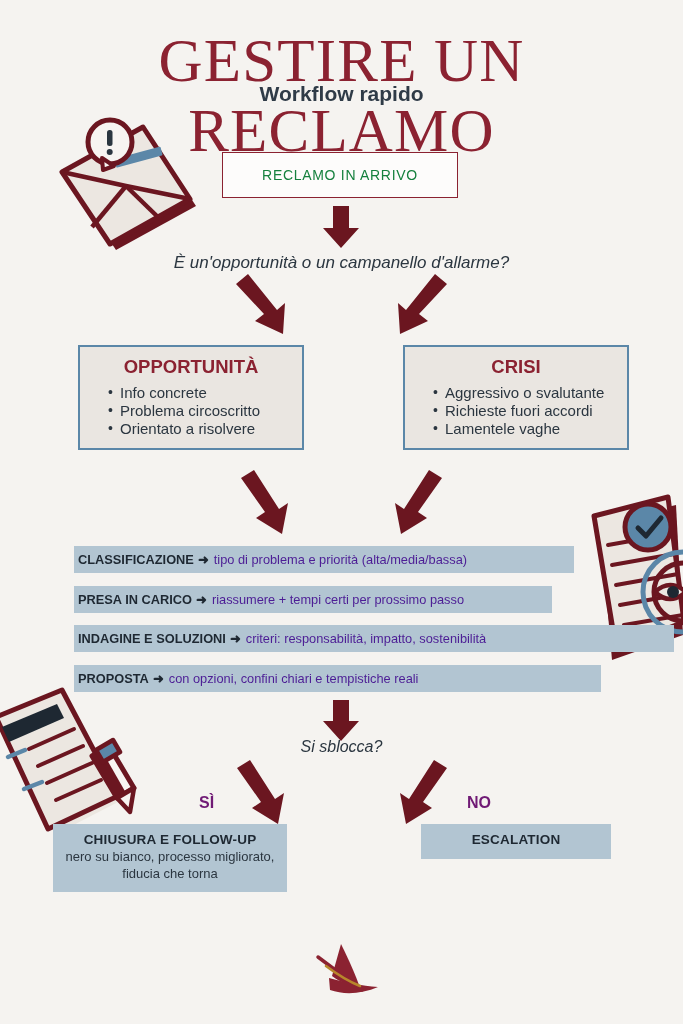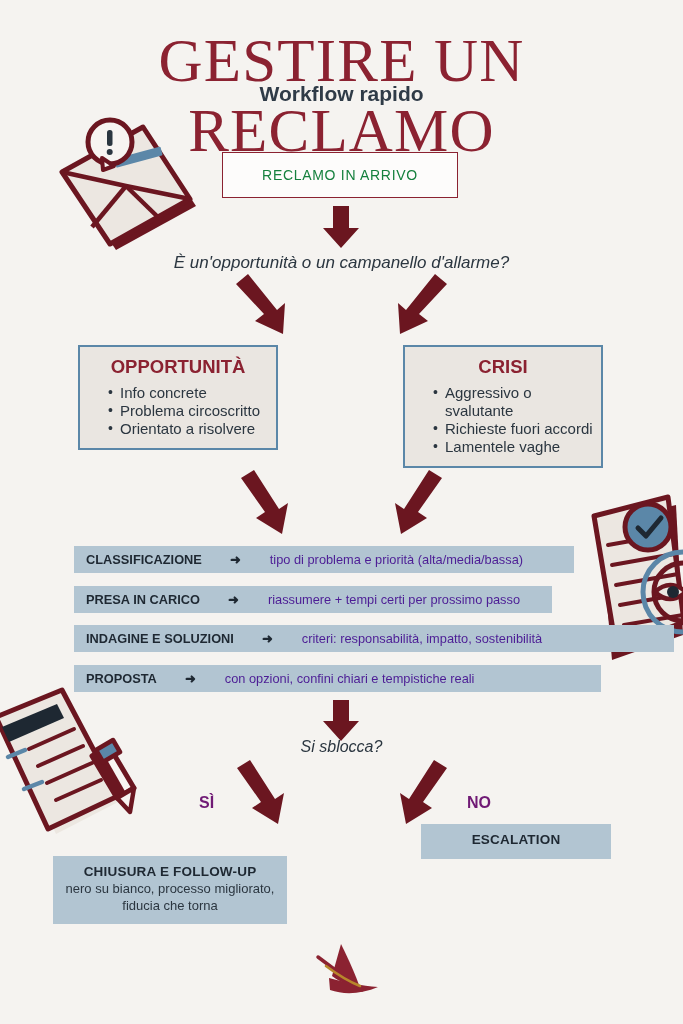--- a/index.html
+++ b/index.html
@@ -69,21 +69,21 @@
     text-align: center;
     font-style: italic;
     font-size: 17px;
     color: #2b3640;
   }
   .question-1 { top: 253px; }
   .question-2 { top: 738px; font-size: 16px; }
 
   .branch-box {
     position: absolute;
-    width: 200px;
+    width: 226px;
     background: #eae6e1;
     border: 2.5px solid #5b87a8;
     box-sizing: border-box;
     padding: 9px 0 10px 0;
     top: 345px;
   }
   .branch-box.left  { left: 78px; }
   .branch-box.right { left: 403px; }
   .branch-title {
     text-align: center;
@@ -114,24 +114,23 @@
   }
 
   
   .bar {
     position: absolute;
     left: 74px;
     height: 27px;
     background: #b2c5d2;
     display: flex;
     align-items: center;
-    padding-left: 12px;
+    padding-left: 4px;
     box-sizing: border-box;
     white-space: nowrap;
-    gap: 24px;
   }
   .bar .lbl {
     font-size: 12.8px;
     font-weight: 700;
     color: #1e2832;
   }
   .bar .arw {
     font-size: 13px;
     font-weight: 700;
     color: #1e2832;
@@ -148,21 +147,21 @@
 
   
   .outcome {
     position: absolute;
     background: #b2c5d2;
     box-sizing: border-box;
     padding: 8px 8px 10px 8px;
     text-align: center;
     top: 824px;
   }
-  .outcome.left  { left: 53px;  width: 234px; margin-top: 32px; }
+  .outcome.left  { left: 53px;  width: 234px; }
   .outcome.right { left: 421px; width: 190px; }
   .outcome-title {
     font-size: 13.5px;
     font-weight: 700;
     color: #1e2832;
     margin-bottom: 2px;
     letter-spacing: 0.2px;
   }
   .outcome-desc {
     font-size: 13px;

